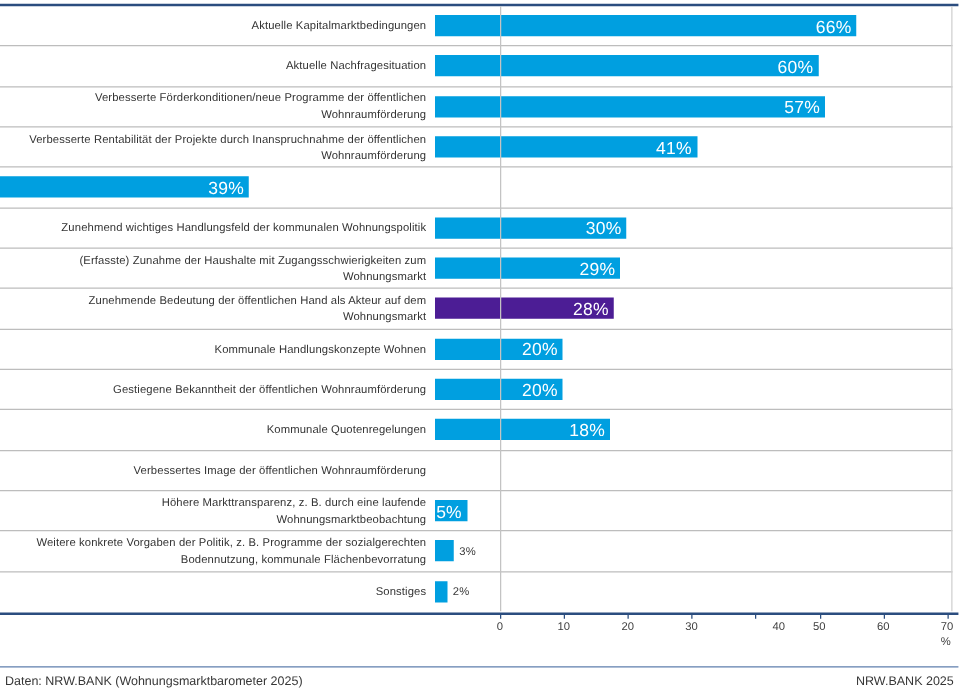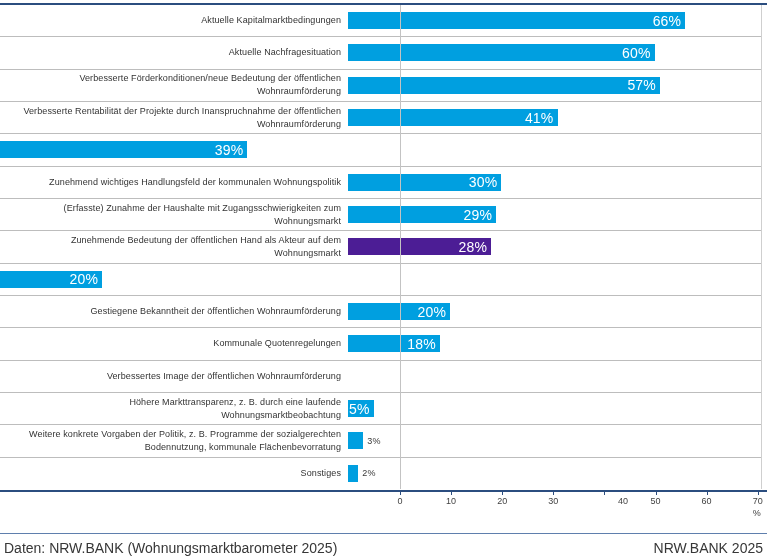--- a/index.html
+++ b/index.html
@@ -27,21 +27,21 @@
   .vline { position:absolute; top:5px; height:484px; width:1px; }
   .vline.axis  { left:400px; background:#c3c3c3; }
   .vline.redge { left:761px; background:#cfcfcf; }
   .tickmark  { position:absolute; top:492px; width:1px; height:3px; }
   .ticklabel { position:absolute; top:496px; width:30px; margin-left:-15px;
                text-align:center; font-size:9px; color:#3f3f3f; }
   .axis-unit { position:absolute; top:508px; width:30px; margin-left:-15px;
                text-align:center; font-size:9px; color:#3f3f3f; }
   .footer-rule { position:absolute; left:0; top:533px; width:767px; height:1px; background:#5f7fad; }
   .footer { position:absolute; left:0; top:540px; width:767px; height:14px;
-            font-size:14px; color:#373737; }
+            font-size:10px; color:#373737; }
   .footer .src-left  { position:absolute; left:4px;  top:0; }
   .footer .src-right { position:absolute; right:4px; top:0; }
 </style>
 </head>
 <body>
 
 <div class="canvas">
   <div class="topline" id="topline" style="background: rgb(43, 77, 127);"></div>
 
   <div class="rows" id="rows">
@@ -55,40 +55,40 @@
       </div>
       <div class="row sep">
         <div class="cat-label">Aktuelle Nachfragesituation</div>
         <div class="bar-track">
           <div class="bar" style="width: 306.6px; background: rgb(0, 159, 224);">
             <span class="val-in" style="color: rgb(255, 255, 255); text-align: center;">60%</span>
           </div>
         </div>
       </div>
       <div class="row sep">
-        <div class="cat-label">Verbesserte Förderkonditionen/neue Bedeutung der öffentlichen
+        <div class="cat-label">Verbesserte Förderkonditionen/neue Programme der öffentlichen
 Wohnraumförderung</div>
         <div class="bar-track">
           <div class="bar" style="width: 312px; background: rgb(0, 159, 224);">
             <span class="val-in" style="color: rgb(255, 255, 255);">57%</span>
           </div>
         </div>
       </div>
       <div class="row sep">
         <div class="cat-label">Verbesserte Rentabilität der Projekte durch Inanspruchnahme der öffentlichen
 Wohnraumförderung</div>
         <div class="bar-track">
           <div class="bar" style="width: 209.51px; background: rgb(0, 159, 224);">
             <span class="val-in" style="color: rgb(255, 255, 255);">41%</span>
           </div>
         </div>
       </div>
       <div class="row sep">
         <div class="bar-track">
-          <div class="bar" style="width: 199.29px; background: rgb(0, 159, 224); padding-left: 48px;">
+          <div class="bar" style="width: 199.29px; background: rgb(0, 159, 224);">
             <span class="val-in" style="color: rgb(255, 255, 255);">39%</span>
           </div>
         </div>
       </div>
       <div class="row sep">
         <div class="cat-label">Zunehmend wichtiges Handlungsfeld der kommunalen Wohnungspolitik</div>
         <div class="bar-track">
           <div class="bar" style="width: 153.3px; background: rgb(0, 159, 224);">
             <span class="val-in" style="color: rgb(255, 255, 255);">30%</span>
           </div>
@@ -106,38 +106,39 @@
       <div class="row sep">
         <div class="cat-label">Zunehmende Bedeutung der öffentlichen Hand als Akteur auf dem
 Wohnungsmarkt</div>
         <div class="bar-track">
           <div class="bar" style="width: 143.08px; background: #4c1d95;">
             <span class="val-in" style="color: rgb(255, 255, 255);">28%</span>
           </div>
         </div>
       </div>
       <div class="row sep">
+        <div class="cat-label">Kommunale Handlungskonzepte Wohnen</div>
         <div class="bar-track">
           <div class="bar" style="width: 102.2px; background: rgb(0, 159, 224);">
             <span class="val-in" style="color: rgb(255, 255, 255);">20%</span>
           </div>
         </div>
       </div>
       <div class="row sep">
         <div class="cat-label">Gestiegene Bekanntheit der öffentlichen Wohnraumförderung</div>
         <div class="bar-track">
           <div class="bar" style="width: 102.2px; background: rgb(0, 159, 224);">
             <span class="val-in" style="color: rgb(255, 255, 255);">20%</span>
           </div>
         </div>
       </div>
       <div class="row sep">
         <div class="cat-label">Kommunale Quotenregelungen</div>
         <div class="bar-track">
-          <div class="bar" style="width: 91.98px; background: rgb(0, 159, 224);">
+          <div class="bar" style="width: 91.98px; background: rgb(0, 159, 224); padding-left: 48px;">
             <span class="val-in" style="color: rgb(255, 255, 255);">18%</span>
           </div>
         </div>
       </div>
       <div class="row sep">
         <div class="cat-label">Verbessertes Image der öffentlichen Wohnraumförderung</div>
       </div>
       <div class="row sep">
         <div class="cat-label">Höhere Markttransparenz, z. B. durch eine laufende
 Wohnungsmarktbeobachtung</div>

